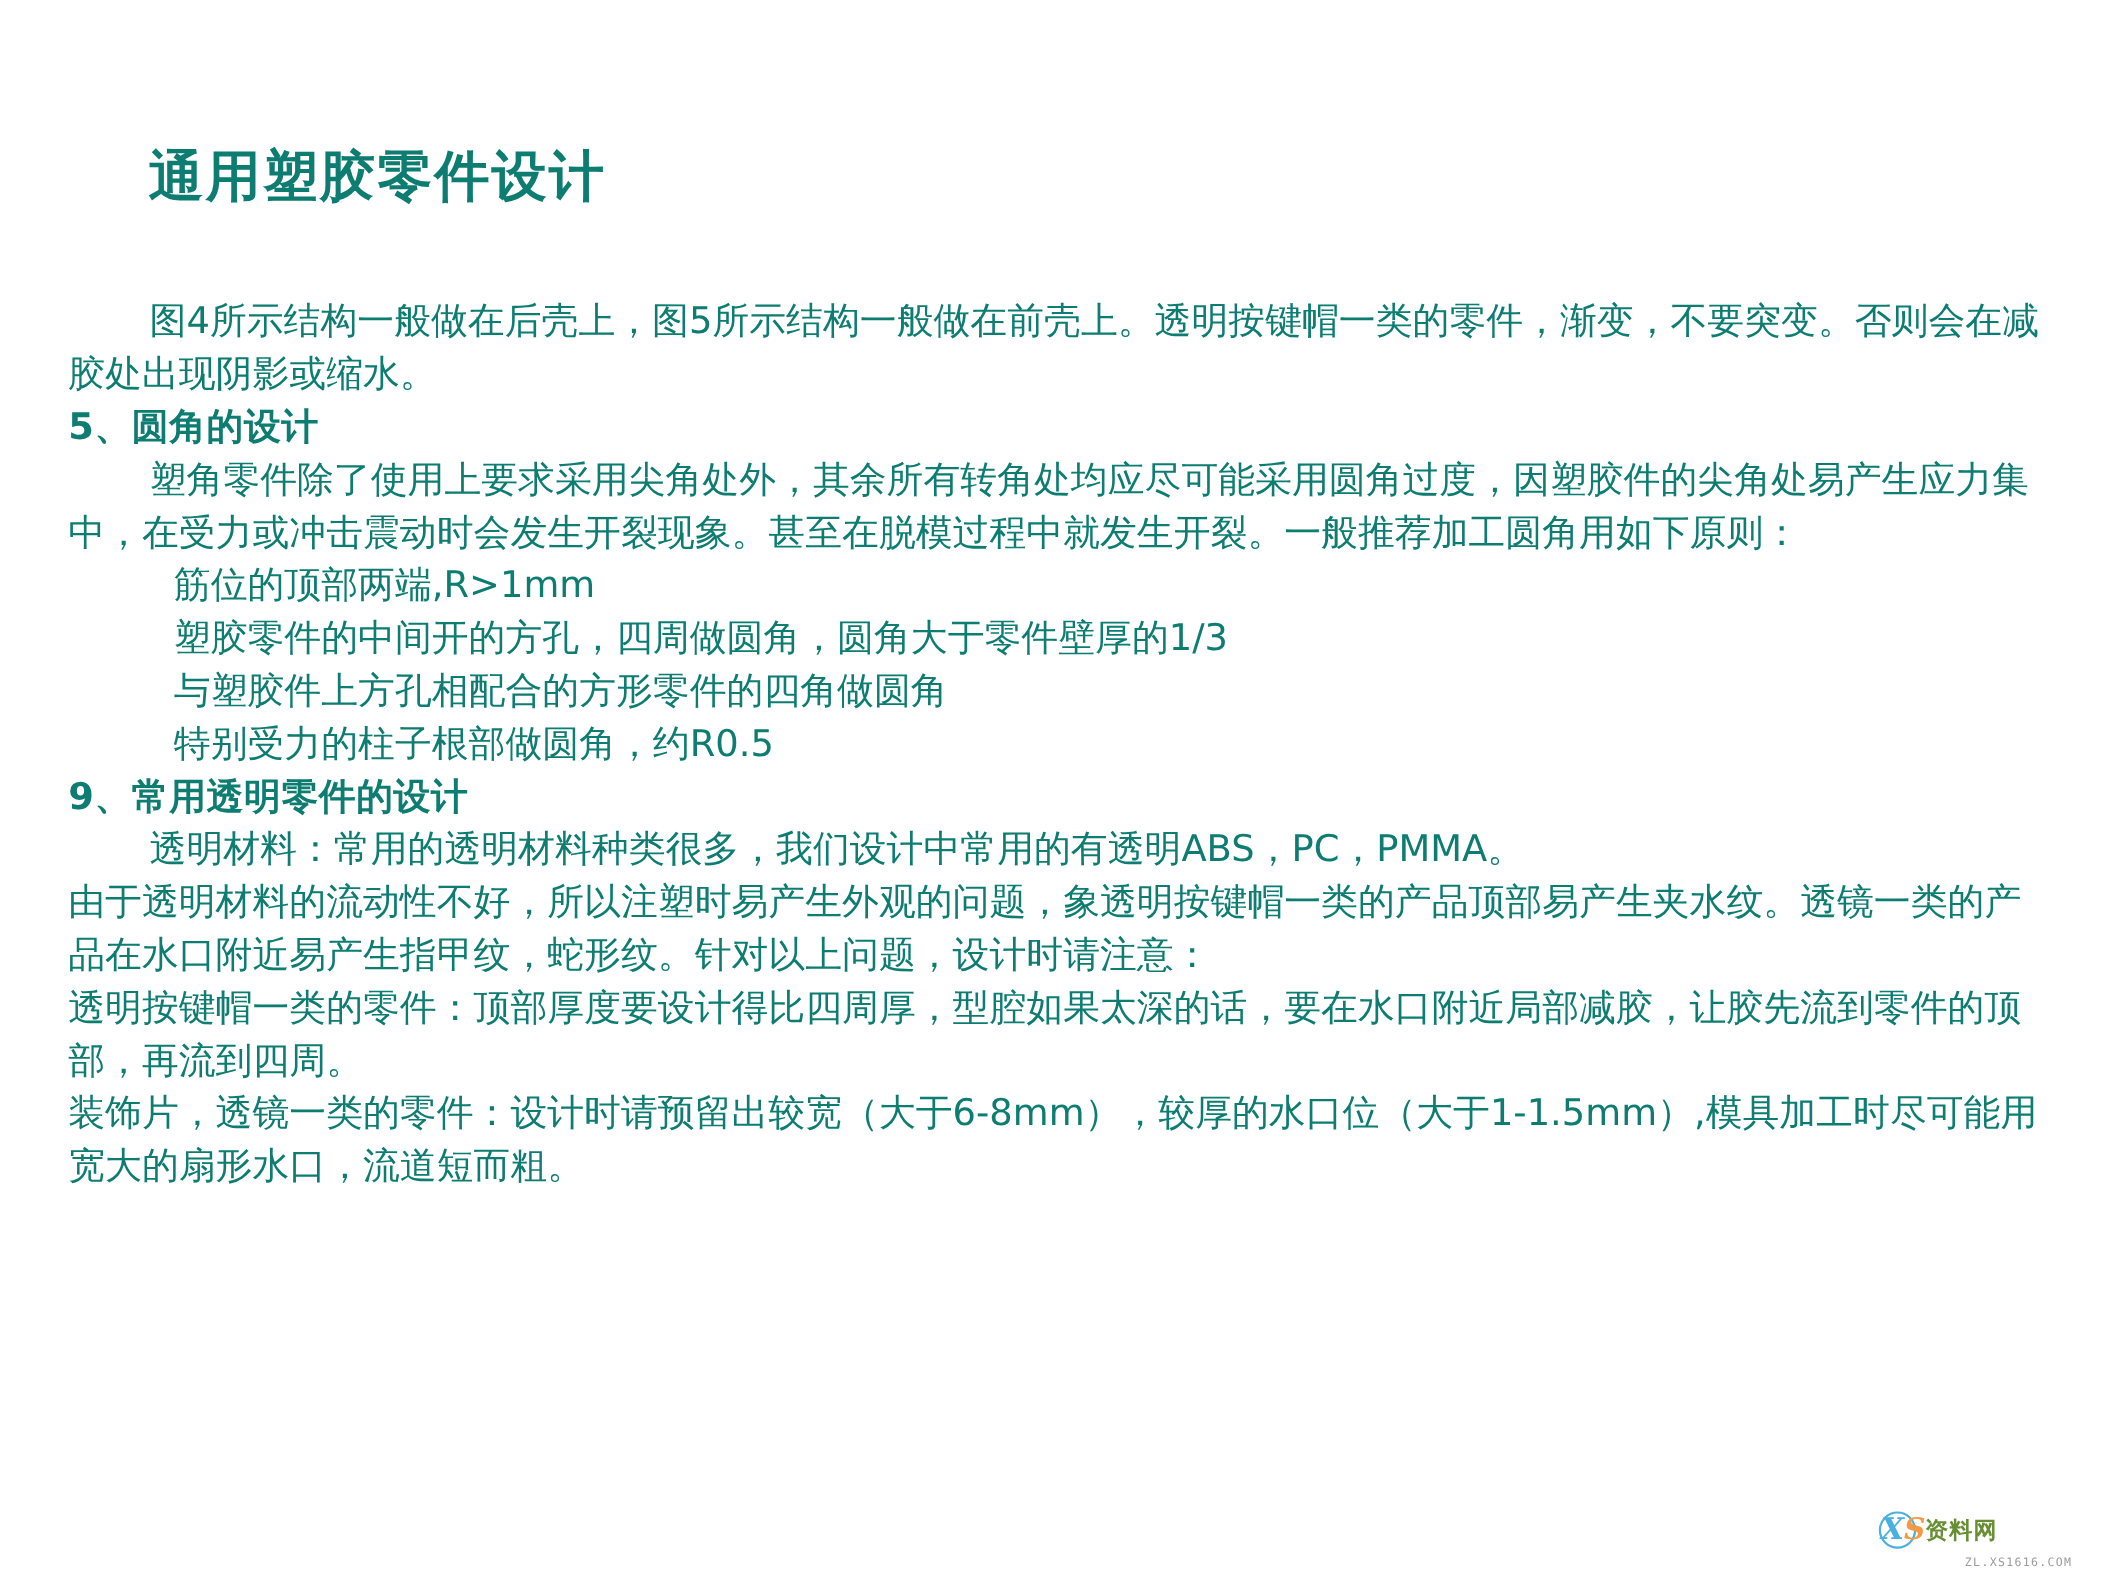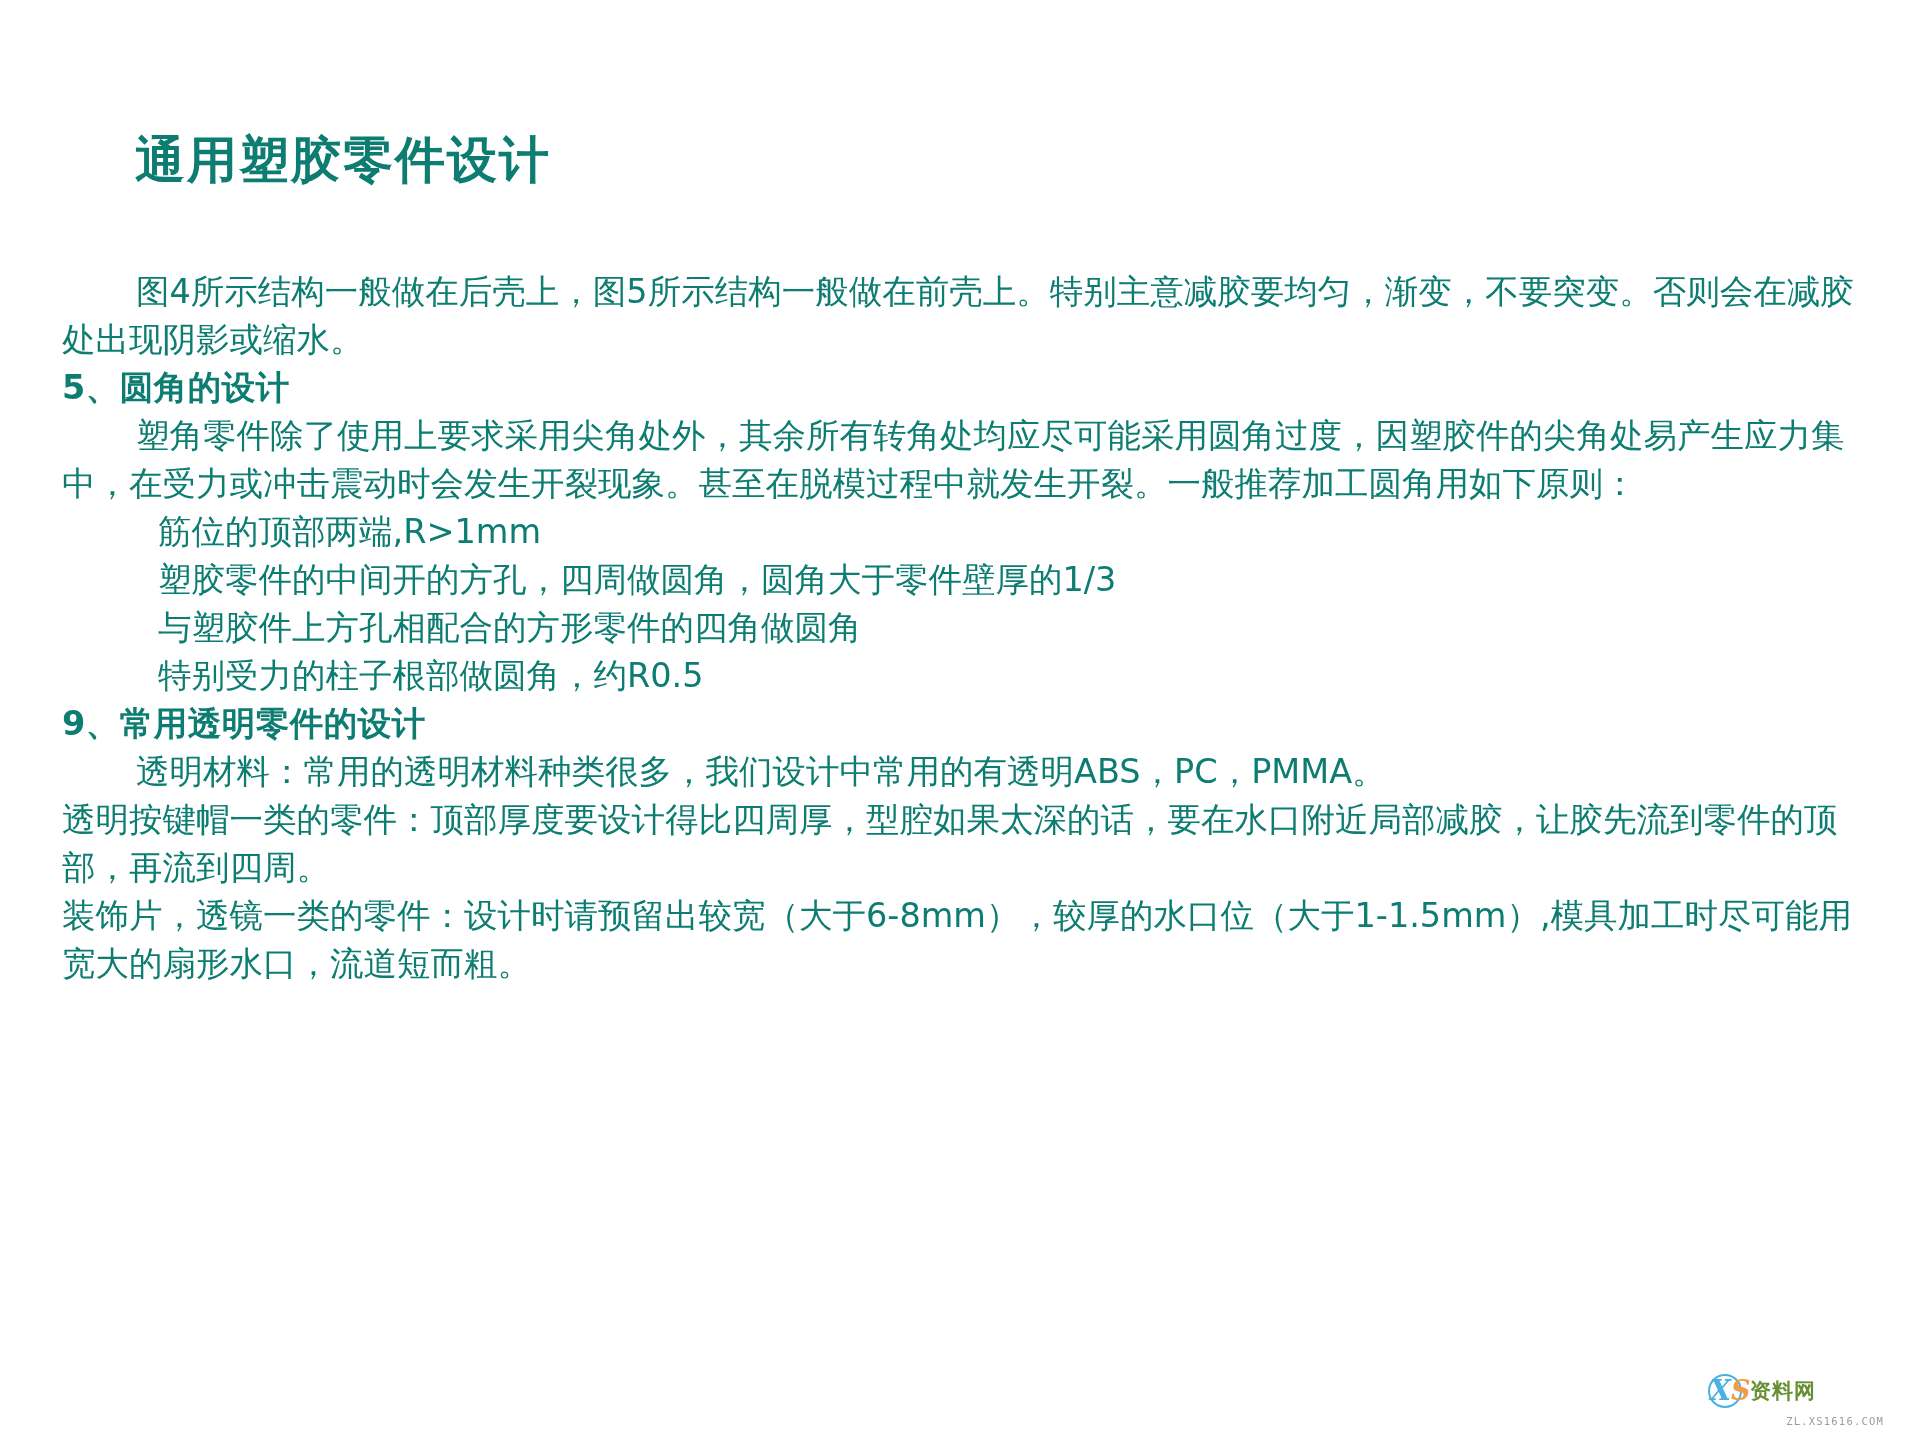--- a/index.html
+++ b/index.html
@@ -121,38 +121,39 @@
 </style>
 </head>
 <body>
 
 <div class="slide" style="background: rgb(255, 255, 255);">
 
   <h1 class="slide-title" style="color: rgb(13, 125, 114);">通用塑胶零件设计</h1>
 
   <div class="body-area" style="color: rgb(13, 125, 114);">
 
-    <p class="para">图4所示结构一般做在后壳上，图5所示结构一般做在前壳上。特别主意减胶要均匀，渐变，不要突变。否则会在减胶处出现阴影或缩水。</p>
+    <p class="para">图4所示结构一般做在后壳上，图5所示结构一般做在前壳上。透明按键帽一类的零件，渐变，不要突变。否则会在减胶处出现阴影或缩水。</p>
 
     <p class="heading">5、圆角的设计</p>
 
     <p class="para">塑角零件除了使用上要求采用尖角处外，其余所有转角处均应尽可能采用圆角过度，因塑胶件的尖角处易产生应力集中，在受力或冲击震动时会发生开裂现象。甚至在脱模过程中就发生开裂。一般推荐加工圆角用如下原则：</p>
 
     <p class="sub-item">筋位的顶部两端,R&gt;1mm</p>
 
     <p class="sub-item">塑胶零件的中间开的方孔，四周做圆角，圆角大于零件壁厚的1/3</p>
 
     <p class="sub-item">与塑胶件上方孔相配合的方形零件的四角做圆角</p>
 
     <p class="sub-item">特别受力的柱子根部做圆角，约R0.5</p>
 
     <p class="heading">9、常用透明零件的设计</p>
 
     <p class="para">透明材料：常用的透明材料种类很多，我们设计中常用的有透明ABS，PC，PMMA。</p>
 
+    <p class="para-noindent">由于透明材料的流动性不好，所以注塑时易产生外观的问题，象透明按键帽一类的产品顶部易产生夹水纹。透镜一类的产品在水口附近易产生指甲纹，蛇形纹。针对以上问题，设计时请注意：</p>
 
     <p class="para-noindent">透明按键帽一类的零件：顶部厚度要设计得比四周厚，型腔如果太深的话，要在水口附近局部减胶，让胶先流到零件的顶部，再流到四周。</p>
 
     <p class="para-noindent">装饰片，透镜一类的零件：设计时请预留出较宽（大于6-8mm），较厚的水口位（大于1-1.5mm）,模具加工时尽可能用宽大的扇形水口，流道短而粗。</p>
 
   </div>
 
   <div class="watermark">
     <div class="wm-row">
       <span class="wm-mark wm-circle"><span class="x">X</span><span class="s">S</span></span>

